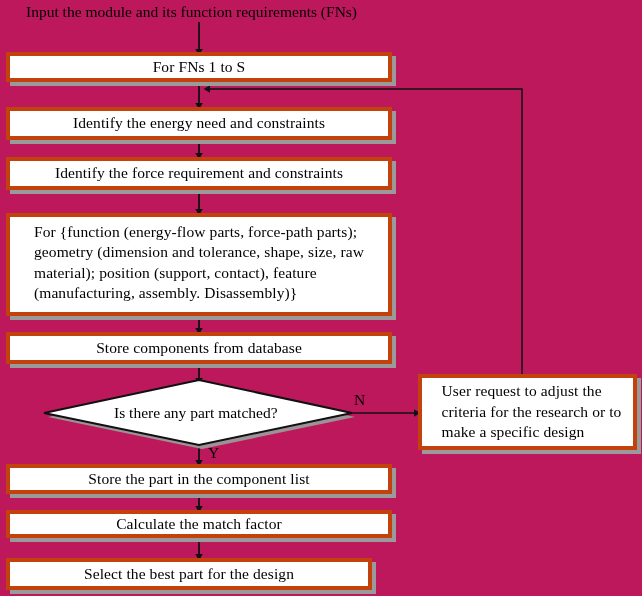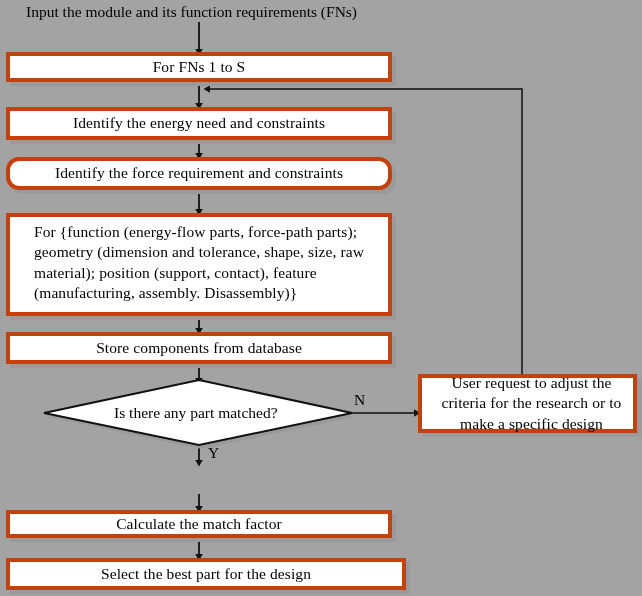--- a/index.html
+++ b/index.html
@@ -8,21 +8,21 @@
     background: #ffffff;
   }
   body {
     font-family: "Liberation Serif", "DejaVu Serif", serif;
     color: #000000;
   }
   #canvas {
     position: relative;
     width: 642px;
     height: 596px;
-    background: #a3a3a3;
+    background: #be185d;
     overflow: hidden;
   }
 
   
   .node-box {
     position: absolute;
     box-sizing: border-box;
     background: #ffffff;
     border: 4px solid #c2410c;
     box-shadow: 4px 4px 0 0 #9a9a9a;
@@ -128,21 +128,21 @@
   <div class="caption" style="left:26px; top:3px;">Input the module and its function requirements (FNs)</div>
 
   <div class="node-box" style="left:6px; top:52px; width:386px; height:30px;">
     <span class="txt">For FNs 1 to S</span>
   </div>
 
   <div class="node-box" style="left:6px; top:107px; width:386px; height:33px;text-align:right;">
     <span class="txt">Identify the energy need and constraints</span>
   </div>
 
-  <div class="node-box" style="left:6px; top:157px; width:386px; height:33px;border-radius:13px;">
+  <div class="node-box" style="left:6px; top:157px; width:386px; height:33px;">
     <span class="txt">Identify the force requirement and constraints</span>
   </div>
 
   <div class="node-box align-left" style="left:6px; top:213px; width:386px; height:103px;">
     <div>
       <span class="txt">For {function (energy-flow parts, force-path parts);</span>
       <span class="txt">geometry (dimension and tolerance, shape, size, raw</span>
       <span class="txt">material); position (support, contact), feature</span>
       <span class="txt">(manufacturing, assembly. Disassembly)}</span>
     </div>
@@ -157,30 +157,33 @@
 
     <polygon points="48,417 202,384 355,417 202,449" fill="#9a9a9a" stroke="none" opacity="0.95"></polygon>
 
     <polygon points="44,413 199,380 352,413 199,445" fill="#ffffff" stroke="#111111" stroke-width="2"></polygon>
   </svg>
   <div class="diamond-label" style="left:114px; top:404px;">Is there any part matched?</div>
 
   <div class="edge-label" style="left:354px; top:391px;">N</div>
   <div class="edge-label" style="left:208px; top:444px;">Y</div>
 
-  <div class="node-box" style="left:418px; top:374px; width:219px; height:59px; text-align:center;padding-left:8px;">
+  <div class="node-box" style="left:418px; top:374px; width:219px; height:76px; padding-left:8px;">
     <div>
       <span class="txt">User request to adjust the</span>
       <span class="txt">criteria for the research or to</span>
       <span class="txt">make a specific design</span>
     </div>
   </div>
 
+  <div class="node-box" style="left:6px; top:464px; width:386px; height:30px;">
+    <span class="txt">Store the part in the component list</span>
+  </div>
 
   <div class="node-box" style="left:6px; top:510px; width:386px; height:28px;">
     <span class="txt">Calculate the match factor</span>
   </div>
 
-  <div class="node-box" style="left:6px; top:558px; width:400px; height:32px;">
+  <div class="node-box" style="left:6px; top:558px; width:366px; height:32px;">
     <span class="txt">Select the best part for the design</span>
   </div>
 
 </div>
 
 </body></html>

